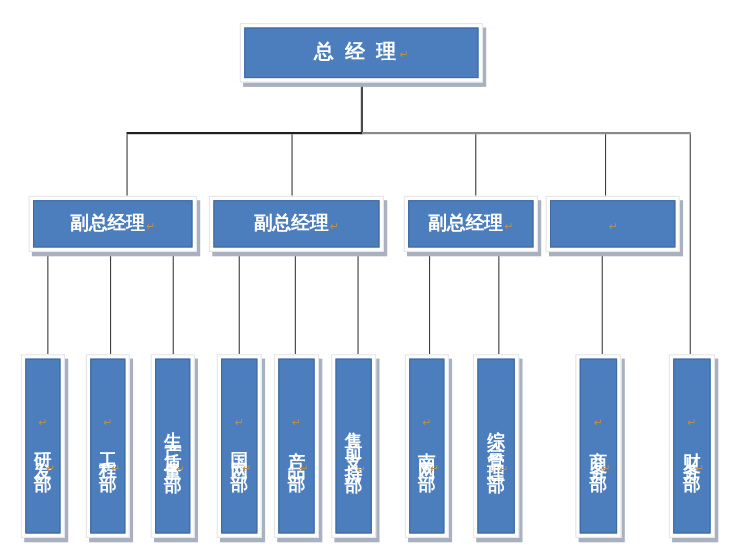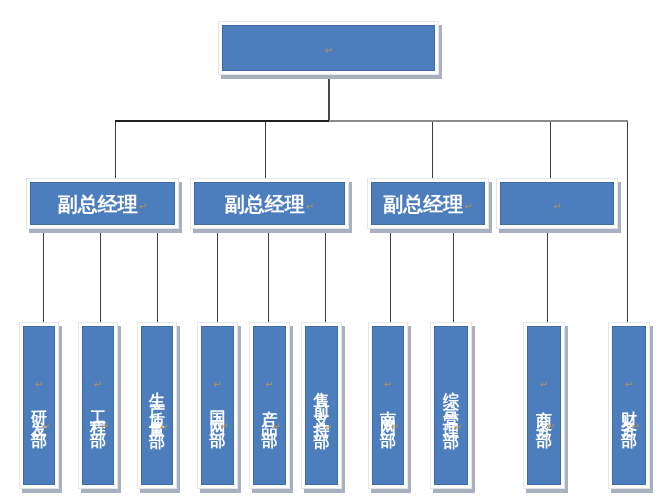--- a/index.html
+++ b/index.html
@@ -15,21 +15,21 @@
   
   .obox{
     position:absolute;background:#ffffff;border:1px solid #e4e6ea;
     box-shadow:3px 4px 0 0 #a9b0bf;padding:3px;box-sizing:border-box;
   }
   .obox .fill{
     width:100%;height:100%;background:#4c7ebd;border:1px solid #3f6aa2;
     box-sizing:border-box;display:flex;align-items:center;justify-content:center;
   }
   .hlabel{
-    color:#ffffff;font-weight:bold;font-size:20px;line-height:1;white-space:pre;
+    color:#ffffff;font-weight:bold;font-size:17px;line-height:1;white-space:pre;
   }
   .root .hlabel{font-size:18px;letter-spacing:2px;}
   
   .vfill{flex-direction:column;}
   .vlabel{
     color:#ffffff;font-weight:bold;font-size:16px;
     writing-mode:vertical-rl;text-orientation:upright;
     letter-spacing:10px;line-height:1;
   }
   .pmark{color:#b39059;font-size:10px;font-weight:normal;line-height:1;}
@@ -55,20 +55,21 @@
   <div class="line" style="left:157px;top:229px;width:1px;height:93px;"></div>
   <div class="line" style="left:217px;top:229px;width:1px;height:93px;"></div>
   <div class="line" style="left:268px;top:229px;width:1px;height:93px;"></div>
   <div class="line" style="left:325px;top:229px;width:1px;height:93px;"></div>
   <div class="line" style="left:390px;top:229px;width:1px;height:93px;"></div>
   <div class="line" style="left:453px;top:229px;width:1px;height:93px;"></div>
   <div class="line" style="left:547px;top:229px;width:1px;height:93px;"></div>
 
   <div class="obox root" style="left:218px;top:21px;width:221px;height:54px;">
     <div class="fill">
+      <span class="hlabel">总 经 理</span>
       <span class="pmark inline">↵</span>
     </div>
   </div>
 
   <div class="obox" style="left:26px;top:178px;width:153px;height:51px;">
     <div class="fill">
       <span class="hlabel">副总经理</span>
       <span class="pmark inline">↵</span>
     </div>
   </div>

